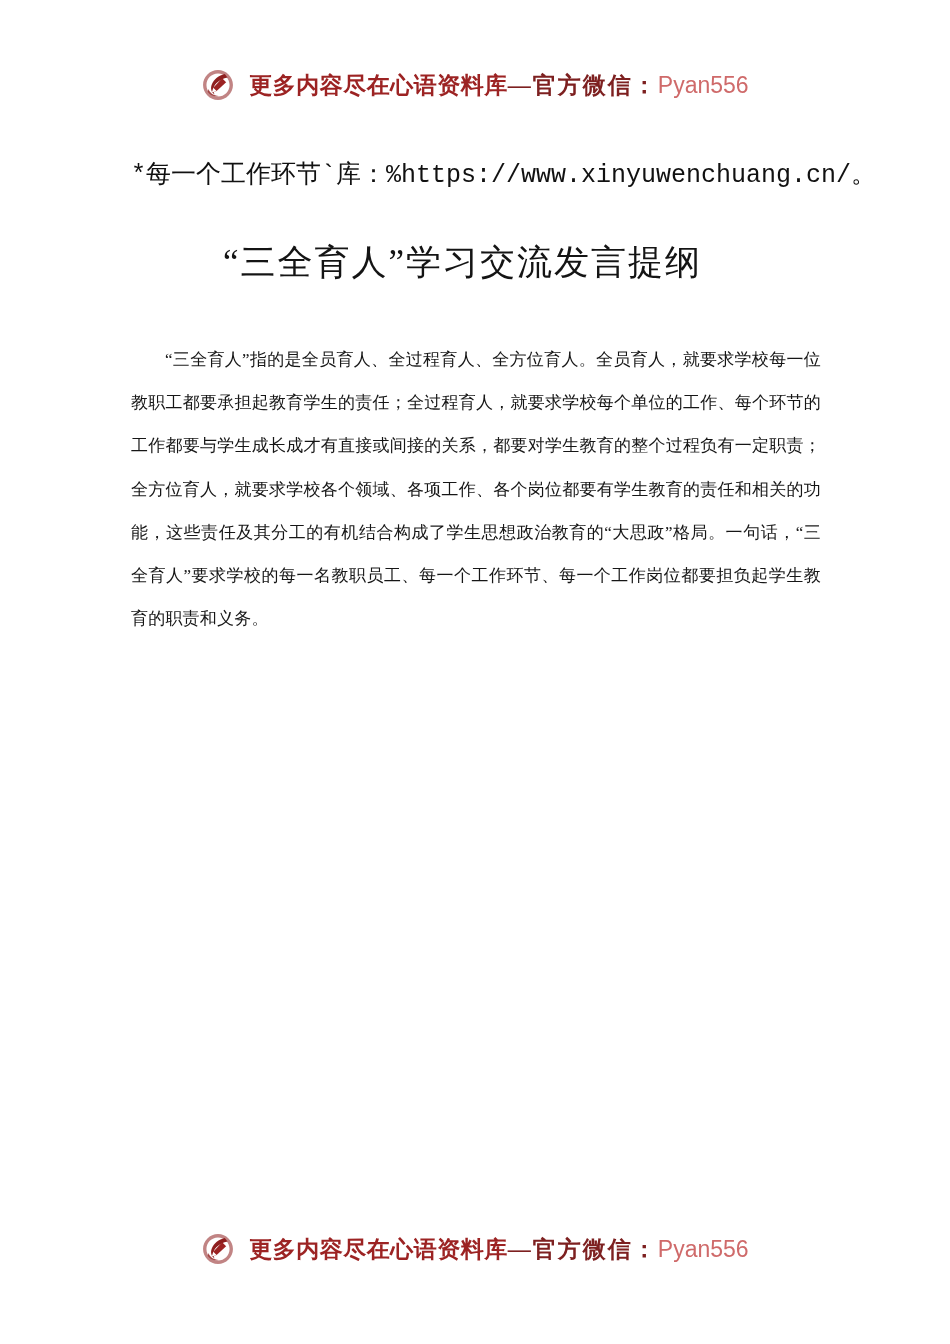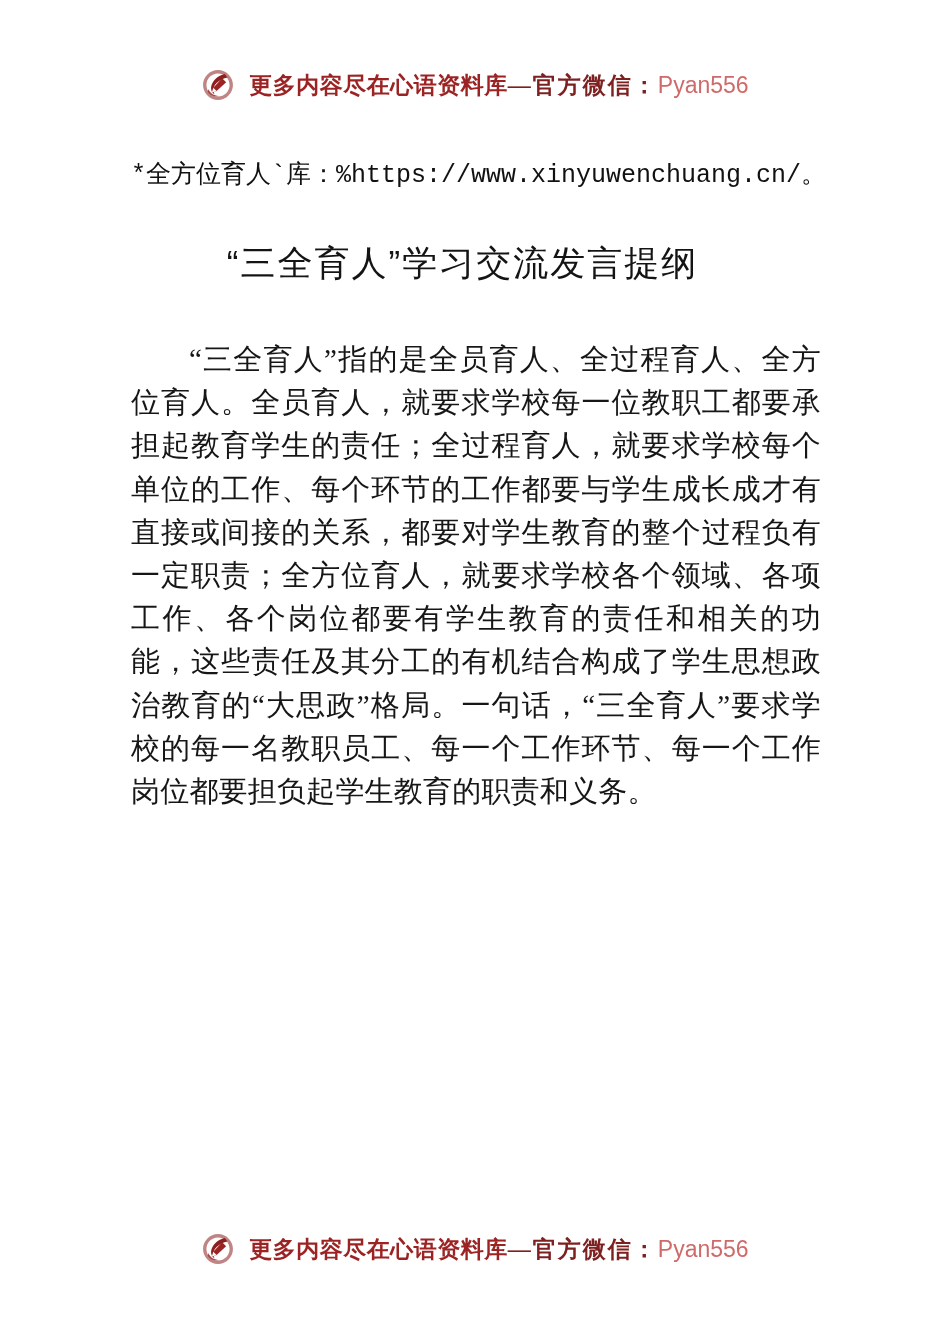--- a/index.html
+++ b/index.html
@@ -68,38 +68,38 @@
     letter-spacing: 0px;
   }
 
   
   .doc-title {
     position: absolute;
     left: 0;
     top: 240px;
     width: 925px;
     text-align: center;
-    font-family: Liberation Sans, sans-serif;
+    font-family: Liberation Serif, serif;
     font-size: 35px;
     font-weight: 400;
     letter-spacing: 2px;
     color: #141414;
     line-height: 46px;
   }
 
   
   .body-block {
     position: absolute;
     left: 131px;
     top: 338px;
     width: 690px;
   }
   .body-para {
     font-family: "Liberation Serif", "DejaVu Serif", serif;
-    font-size: 29px;
+    font-size: 17px;
     line-height: 43.2px;
     color: #161616;
     text-align: justify;
     text-justify: inter-ideograph;
     text-indent: 2em;
     margin: 0 0 2px 0;
     letter-spacing: 0.2px;
   }
 </style>
 </head>
@@ -111,21 +111,21 @@
              M50 16 C31 16 16 31 16 50 C16 69 31 84 50 84 C69 84 84 69 84 50 C84 31 69 16 50 16 Z" fill="#8e1f1f" opacity="0.55"></path>
     <path d="M70 18 C52 22 38 34 32 48 C27 60 30 72 40 78 C34 66 36 54 45 45 C54 36 66 30 78 28 Z" fill="#8e1f1f"></path>
     <path d="M62 30 L74 42 L46 68 L32 72 L36 58 Z" fill="#9c2323"></path>
     <path d="M36 58 L46 68 L32 72 Z" fill="#ffffff"></path>
     <path d="M22 62 C26 74 38 82 52 82 C40 86 26 80 20 70 Z" fill="#8e1f1f" opacity="0.8"></path>
   </svg>
   <span class="wm-text"><span class="wm-seg-a">更多内容尽在心语资料库</span><span class="wm-seg-b">—官方微信：</span><span class="wm-seg-c">Pyan556</span></span>
 </div>
 
 <div class="source-block">
-  <div class="source-line">*全方位育人`库：%https://www.xinyuwenchuang.cn/。</div>
+  <div class="source-line">*每一个工作环节`库：%https://www.xinyuwenchuang.cn/。</div>
 </div>
 
 <div class="doc-title">“三全育人”学习交流发言提纲</div>
 
 <div class="body-block">
   <p class="body-para">“三全育人”指的是全员育人、全过程育人、全方位育人。全员育人，就要求学校每一位教职工都要承担起教育学生的责任；全过程育人，就要求学校每个单位的工作、每个环节的工作都要与学生成长成才有直接或间接的关系，都要对学生教育的整个过程负有一定职责；全方位育人，就要求学校各个领域、各项工作、各个岗位都要有学生教育的责任和相关的功能，这些责任及其分工的有机结合构成了学生思想政治教育的“大思政”格局。一句话，“三全育人”要求学校的每一名教职员工、每一个工作环节、每一个工作岗位都要担负起学生教育的职责和义务。</p>
 </div>
 
 <div class="watermark watermark-bottom">
   <svg class="wm-logo" viewBox="0 0 100 100">

